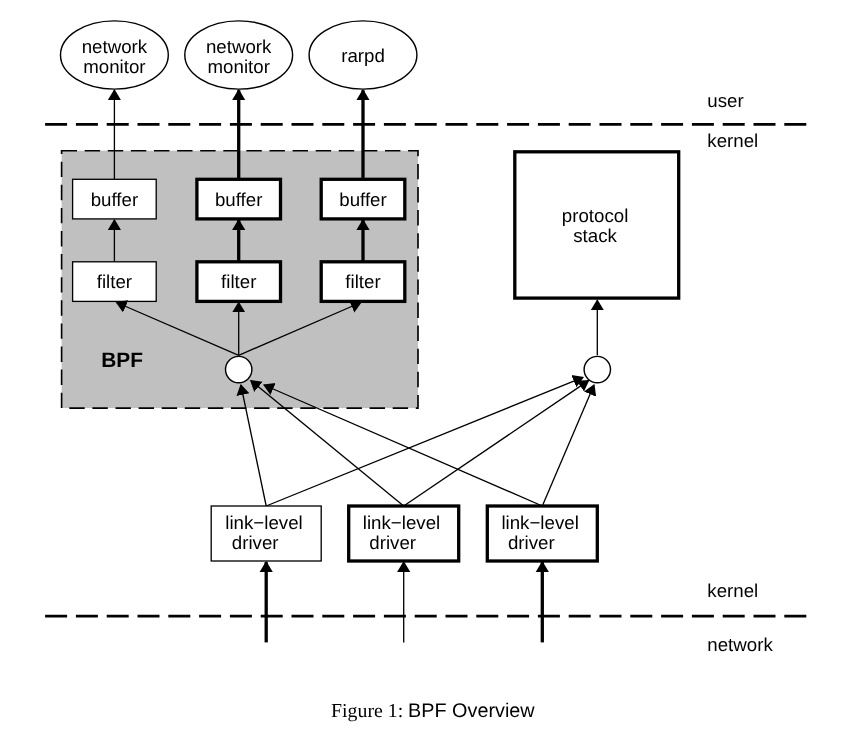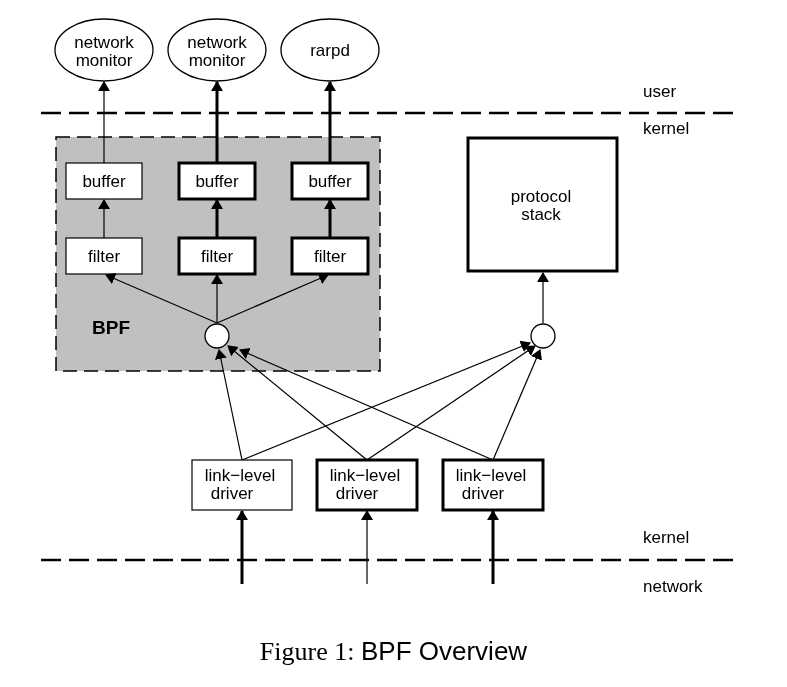--- a/index.html
+++ b/index.html
@@ -1,20 +1,20 @@
 <!DOCTYPE html>
 <html><head>
   <meta charset="utf-8">
   <style>
     html, body { margin: 0; padding: 0; background: #ffffff; }
     body { width: 787px; height: 687px; position: relative; overflow: hidden; }
     #diagram { position: absolute; left: 0; top: 0; }
     .lbl { font-family: "Liberation Sans", sans-serif; font-size: 17px; fill: #000; }
     .bpf-lbl { font-family: "Liberation Sans", sans-serif; font-size: 19px; font-weight: bold; fill: #000; }
-    .caption { position: absolute; left: 0; width: 787px; top: 636px; text-align: center; font-size: 26px; color: #000; }
+    .caption { position: absolute; left: 0; width: 787px; top: 636px; text-align: center; font-size: 18px; color: #000; }
     .cap-num { font-family: "Liberation Serif", serif; }
     .cap-title { font-family: "Liberation Sans", sans-serif; }
   </style>
 </head>
 <body>
 
 <svg id="diagram" width="787" height="630" viewBox="0 0 787 630">
   <defs>
     <marker id="ah" markerWidth="10" markerHeight="14" refX="9" refY="7" orient="auto" markerUnits="userSpaceOnUse">
       <path d="M0,1 L10,7 L0,13 z" fill="#000"></path>

